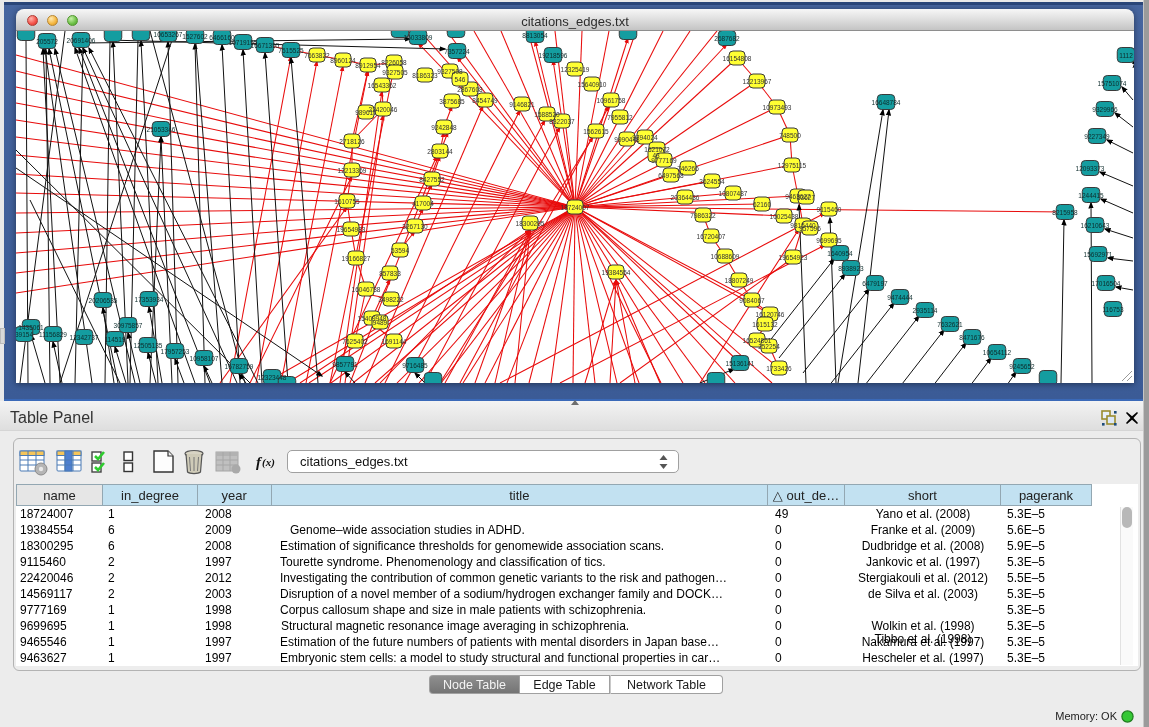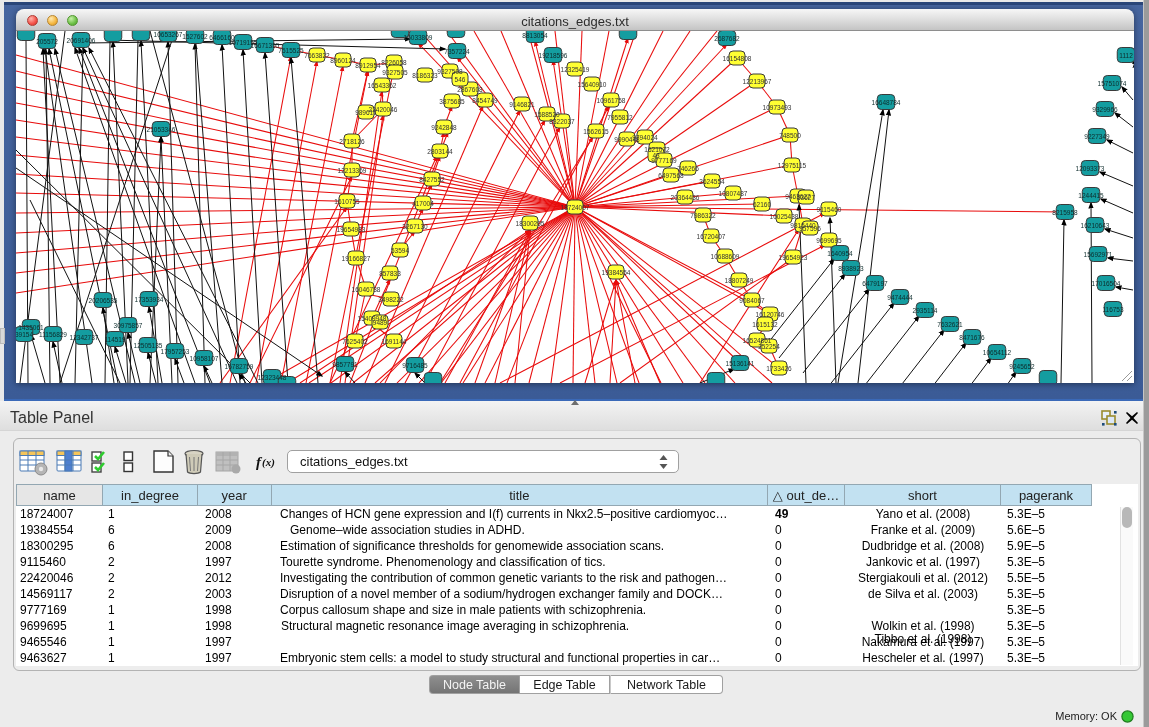--- a/index.html
+++ b/index.html
@@ -619,22 +619,21 @@
 <div class="hcell" style="left:103px; width:95px;">in_degree</div>
 <div class="hcell" style="left:198px; width:73.5px;">year</div>
 <div class="hcell" style="left:271.5px; width:496.5px;">title</div>
 <div class="hcell" style="left:768px; width:77px;">△ out_de…</div>
 <div class="hcell" style="left:845px; width:156px;">short</div>
 <div class="hcell" style="left:1001px; width:91px;">pagerank</div>
 <div class="trow" style="top:506px;">
     <span style="left:20px;">18724007</span>
     <span style="left:108px;">1</span>
     <span style="left:205px;">2008</span>
-    <span style="left:280px;">Changes of HCN gene expression and I(f) currents in Nkx2.5–positive cardiomyoc…</span>
-    <span style="left:775px;font-weight:bold;">49</span>
+    <span style="left:775px;">49</span>
     <span style="left:845px;width:156px;text-align:center;">Yano et al. (2008)</span>
     <span style="left:1007px;">5.3E–5</span>
   </div>
 <div class="trow" style="top:522px;">
     <span style="left:20px;">19384554</span>
     <span style="left:108px;">6</span>
     <span style="left:205px;">2009</span>
     <span style="left:290px;">Genome–wide association studies in ADHD.</span>
     <span style="left:775px;">0</span>
     <span style="left:845px;width:156px;text-align:center;">Franke et al. (2009)</span>
@@ -691,20 +690,21 @@
     <span style="left:205px;">1998</span>
     <span style="left:281px;">Structural magnetic resonance image averaging in schizophrenia.</span>
     <span style="left:775px;">0</span>
     <span style="left:845px;width:156px;text-align:center;">Wolkin et al. (1998)</span>
     <span style="left:1007px;">5.3E–5</span>
   </div>
 <div class="trow" style="top:634px;">
     <span style="left:20px;">9465546</span>
     <span style="left:108px;">1</span>
     <span style="left:205px;">1997</span>
+    <span style="left:280px;">Estimation of the future numbers of patients with mental disorders in Japan base…</span>
     <span style="left:775px;">0</span>
     <span style="left:845px;width:156px;text-align:center;">Nakamura et al. (1997)</span>
     <span style="left:1007px;">5.3E–5</span>
   </div>
 <div class="trow" style="top:650px;">
     <span style="left:20px;">9463627</span>
     <span style="left:108px;">1</span>
     <span style="left:205px;">1997</span>
     <span style="left:280px;">Embryonic stem cells: a model to study structural and functional properties in car…</span>
     <span style="left:775px;">0</span>

